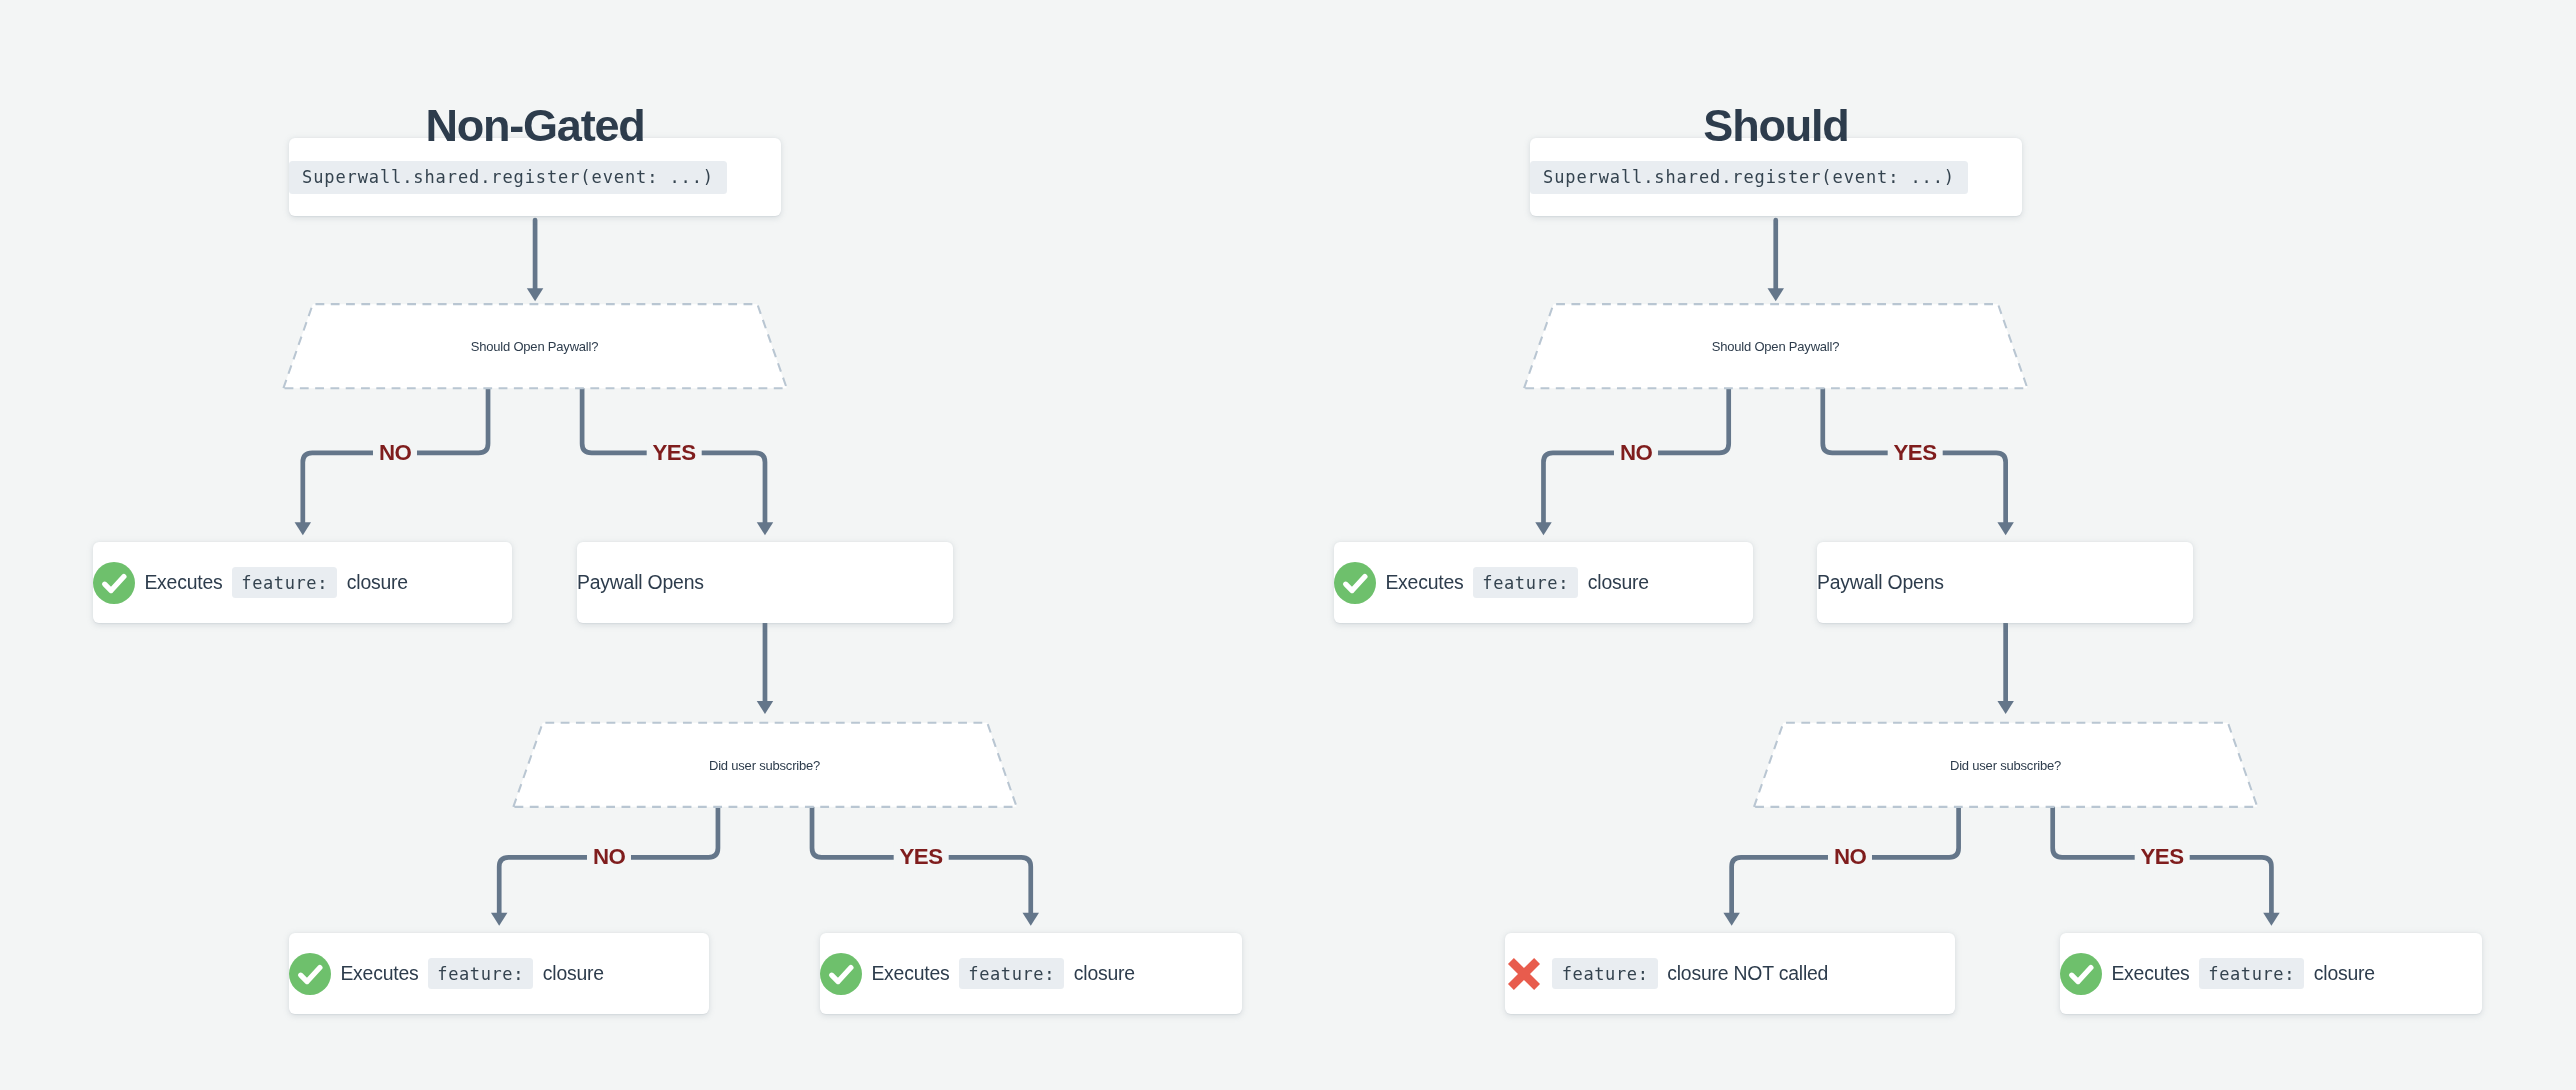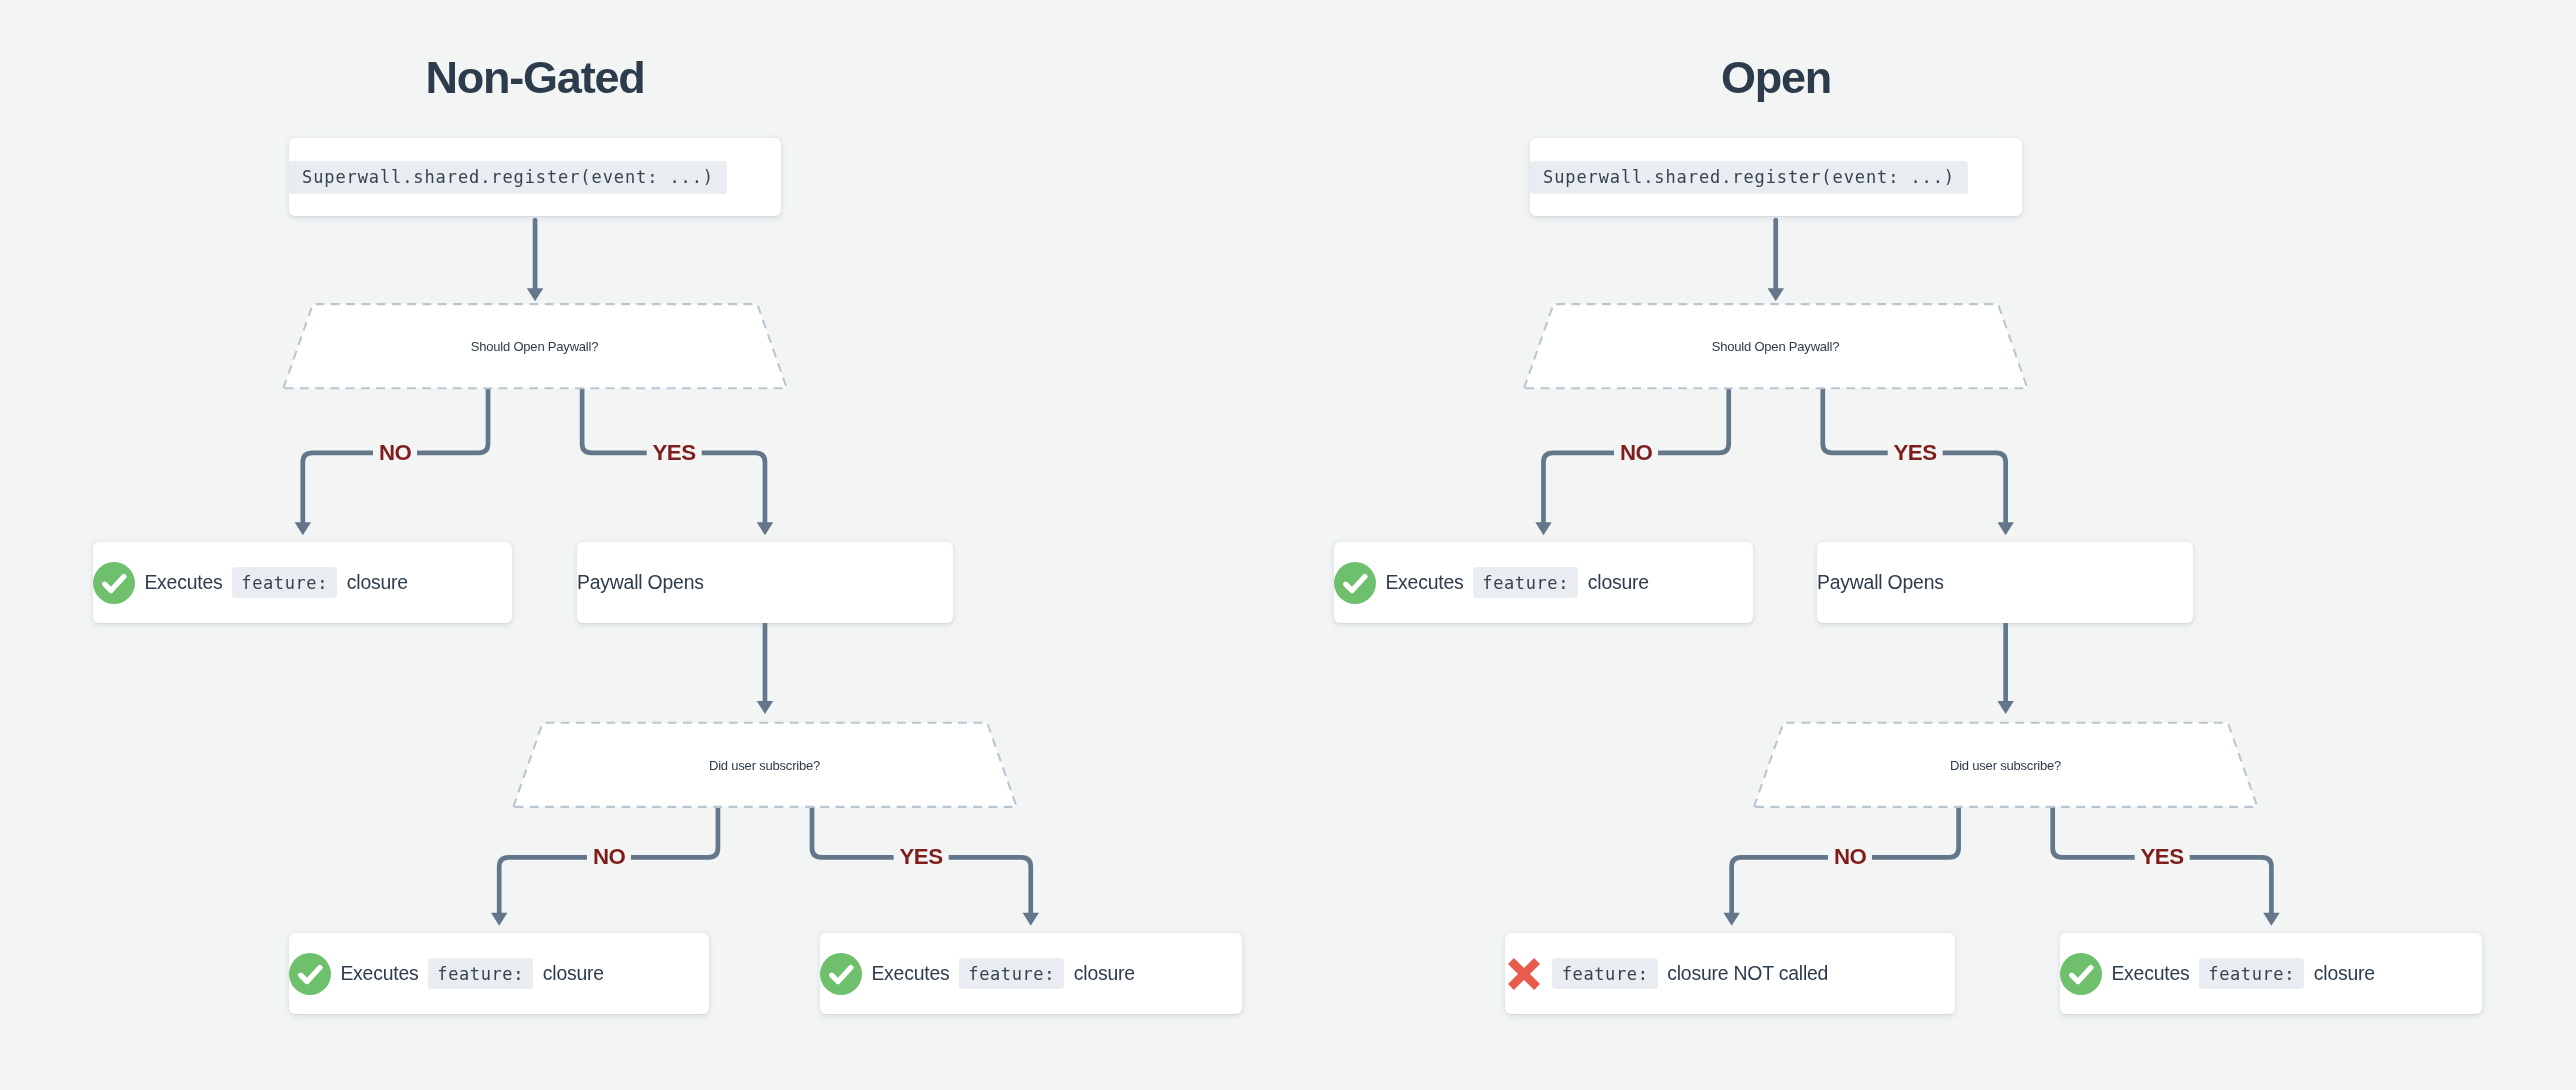--- a/index.html
+++ b/index.html
@@ -13,20 +13,21 @@
   .wires{position:absolute;left:0;top:0;z-index:1;}
   .wire{fill:none;stroke:#64768a;stroke-width:8;stroke-linecap:round;}
   .arrowhead{fill:#64768a;stroke:none;}
   .trap{fill:#ffffff;stroke:#b9c6d2;stroke-width:3.5;stroke-dasharray:15 11;}
   .diagram-title{
     position:absolute;z-index:3;
     height:53px;line-height:53px;
     text-align:center;
     font-size:45px;font-weight:700;letter-spacing:-1.2px;
     color:#2d3c4c;
+    margin-top:48px;
   }
   .node{
     position:absolute;z-index:2;
     background:#ffffff;
     border-radius:5.9px;
     box-shadow:0 1.8px 5.9px rgba(125,138,150,.22), 0 0.6px 1.2px rgba(125,138,150,.12);
     display:flex;align-items:center;justify-content:flex-start;
     gap:9.4px;
     color:#2d3c4c;font-size:19.4px;letter-spacing:-0.2px;
     white-space:nowrap;
@@ -139,21 +140,21 @@
   <div class="node" style="left:820px;top:933px;width:422px;height:81px">
     <svg class="icon" width="42" height="42" viewBox="0 0 72 72">
       <circle cx="36" cy="36" r="36" fill="#6ec06c"></circle>
       <path d="M20 38 L31 49 L53 25" stroke="#ffffff" stroke-width="9" fill="none" stroke-linecap="round" stroke-linejoin="round"></path>
     </svg>
     <span>Executes</span>
     <span class="chip">feature:</span>
     <span>closure</span>
   </div>
 
-  <div class="diagram-title" style="left:1530px;top:51px;width:492px">Open</div>
+  <div class="diagram-title" style="left:1530px;top:51px;width:492px">Should</div>
 
   <div class="node" style="left:1530px;top:138px;width:492px;height:78px">
     <span class="chip big">Superwall.shared.register(event: ...)</span>
   </div>
 
   <div class="trap-label" style="left:1524px;top:304px;width:503px;height:84px">Should Open Paywall?</div>
 
   <div class="edge-label" style="left:1636px;top:453px">NO</div>
   <div class="edge-label" style="left:1915px;top:453px">YES</div>
 

